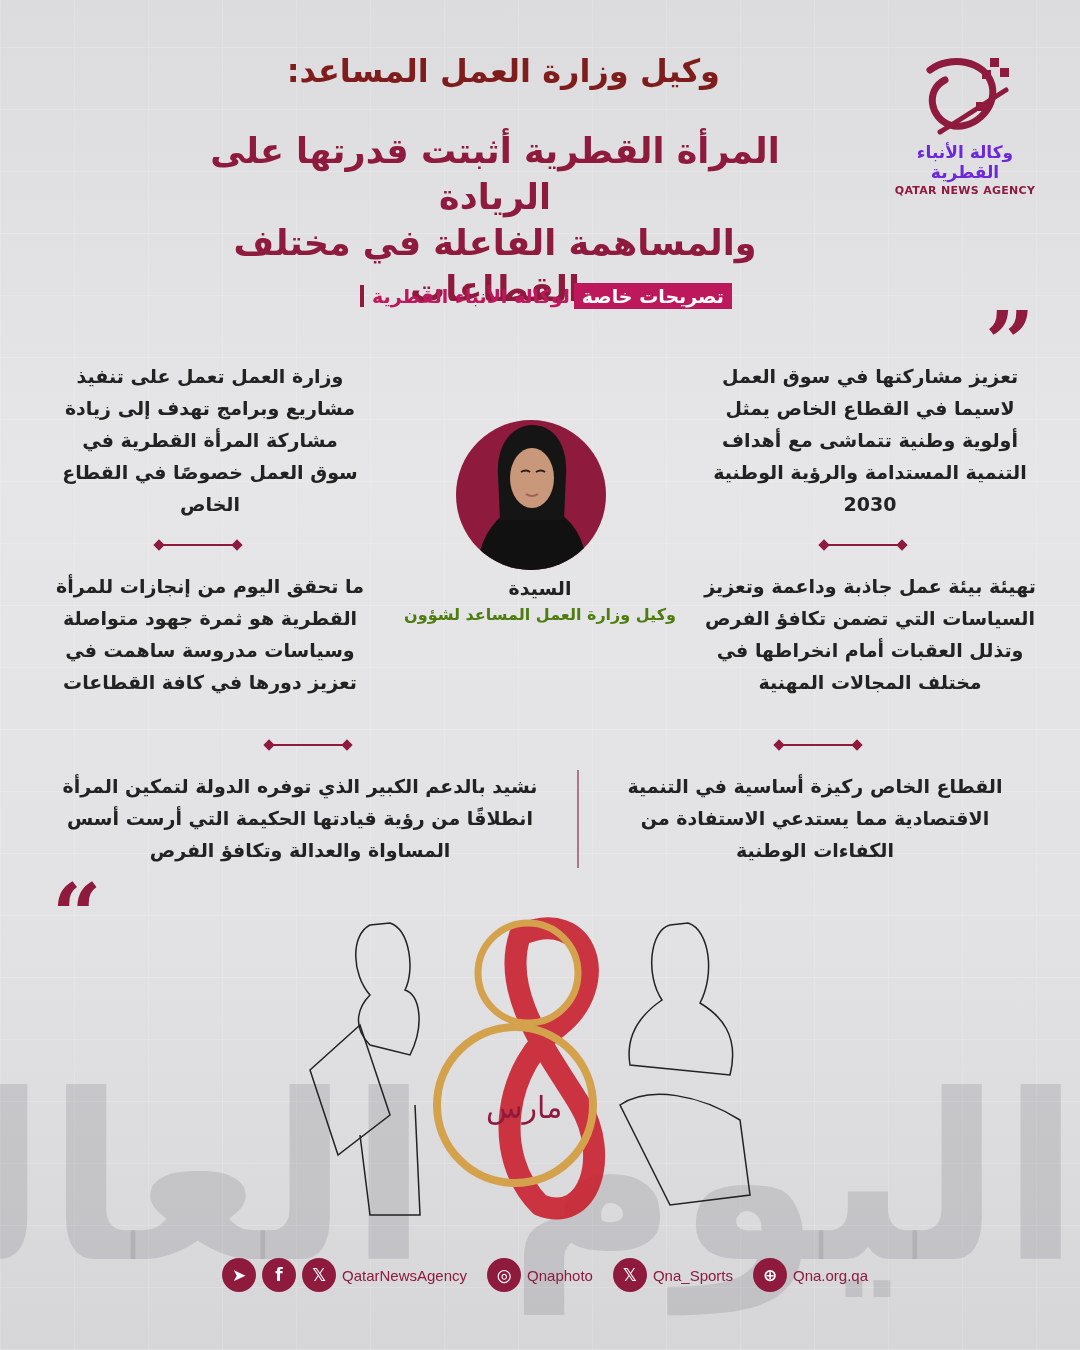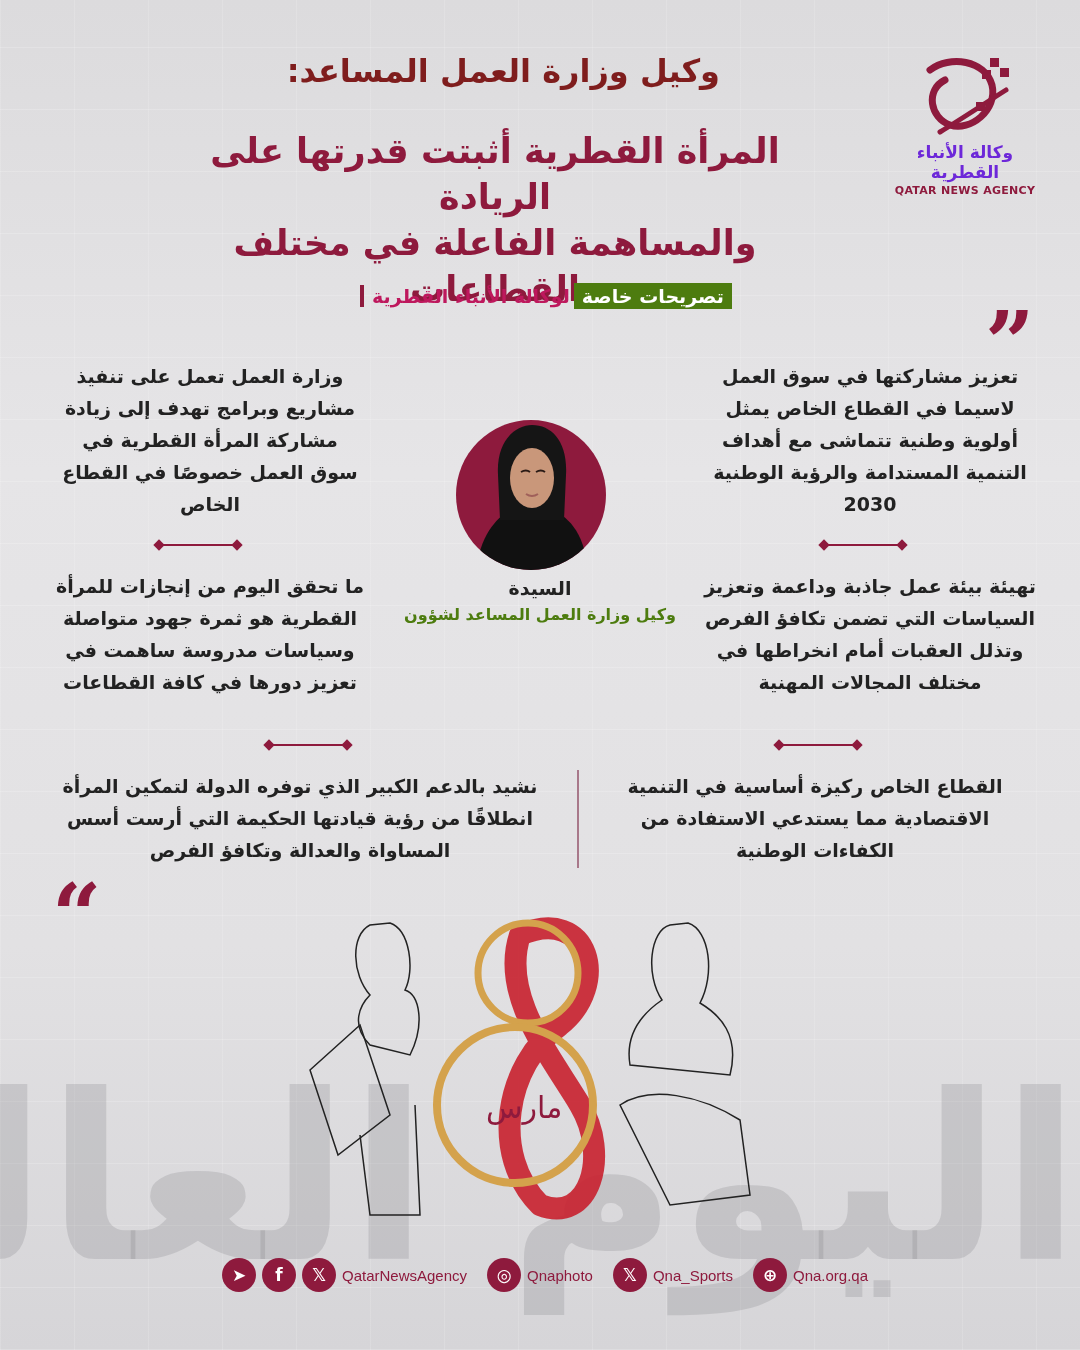--- a/index.html
+++ b/index.html
@@ -25,21 +25,21 @@
   .logo svg { display: block; margin: 0 auto; }
   .logo-ar { color: #6d28d9; font-size: 17px; font-weight: bold; margin-top: 2px; direction: rtl; }
   .logo-en { color: #8e1a3d; font-size: 11px; font-weight: bold; letter-spacing: 0.3px; margin-top: 2px; }
 
   
   .kicker { right: 360px; top: 52px; font-size: 32px; color: #7f1d1d; font-weight: bold; white-space: nowrap; }
   .headline { right: 255px; top: 128px; width: 660px; text-align: center; font-size: 35px; line-height: 46px; color: #8e1a3d; font-weight: bold; }
 
   
   .tagline { left: 360px; top: 283px; display: flex; align-items: center; gap: 4px; direction: rtl; }
-  .tag-box { background: #4d7c0f; color: #fff; font-size: 19px; font-weight: bold; padding: 2px 8px; }
+  .tag-box { background: #be185d; color: #fff; font-size: 19px; font-weight: bold; padding: 2px 8px; }
   .tag-rest { color: #be185d; font-size: 19px; font-weight: bold; }
   .tag-bar { width: 4px; height: 22px; background: #8e1a3d; margin-right: 4px; }
 
   .quote-mark { color: #8e1a3d; font-family: "DejaVu Serif", serif; font-size: 86px; font-weight: bold; line-height: 1; }
   .q-close { left: 985px; top: 300px; }
   .q-open { left: 52px; top: 872px; }
 
   .stmt { text-align: center; font-size: 19px; line-height: 32px; font-weight: bold; color: #222; direction: rtl; }
   .s1 { left: 700px; top: 360px; width: 340px; }
   .s2 { left: 60px; top: 360px; width: 300px; }

